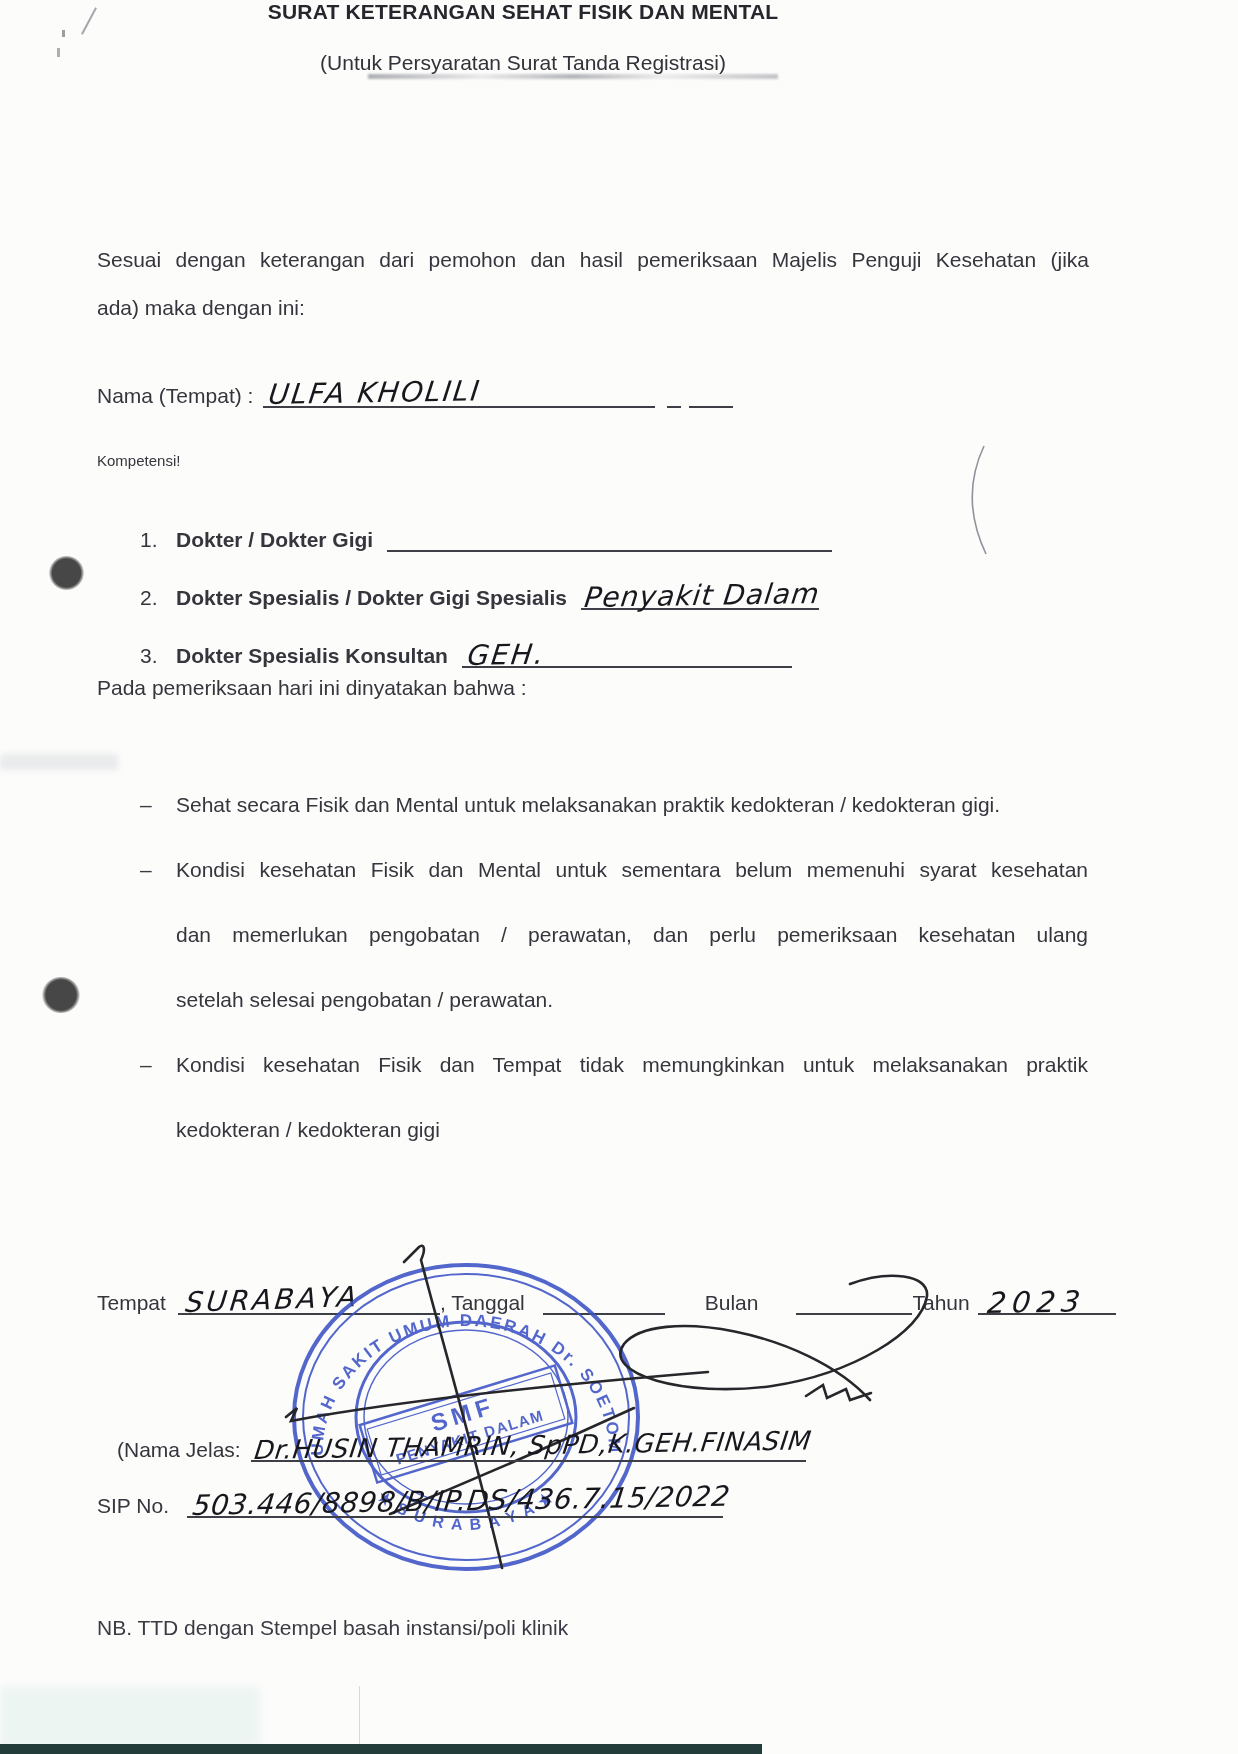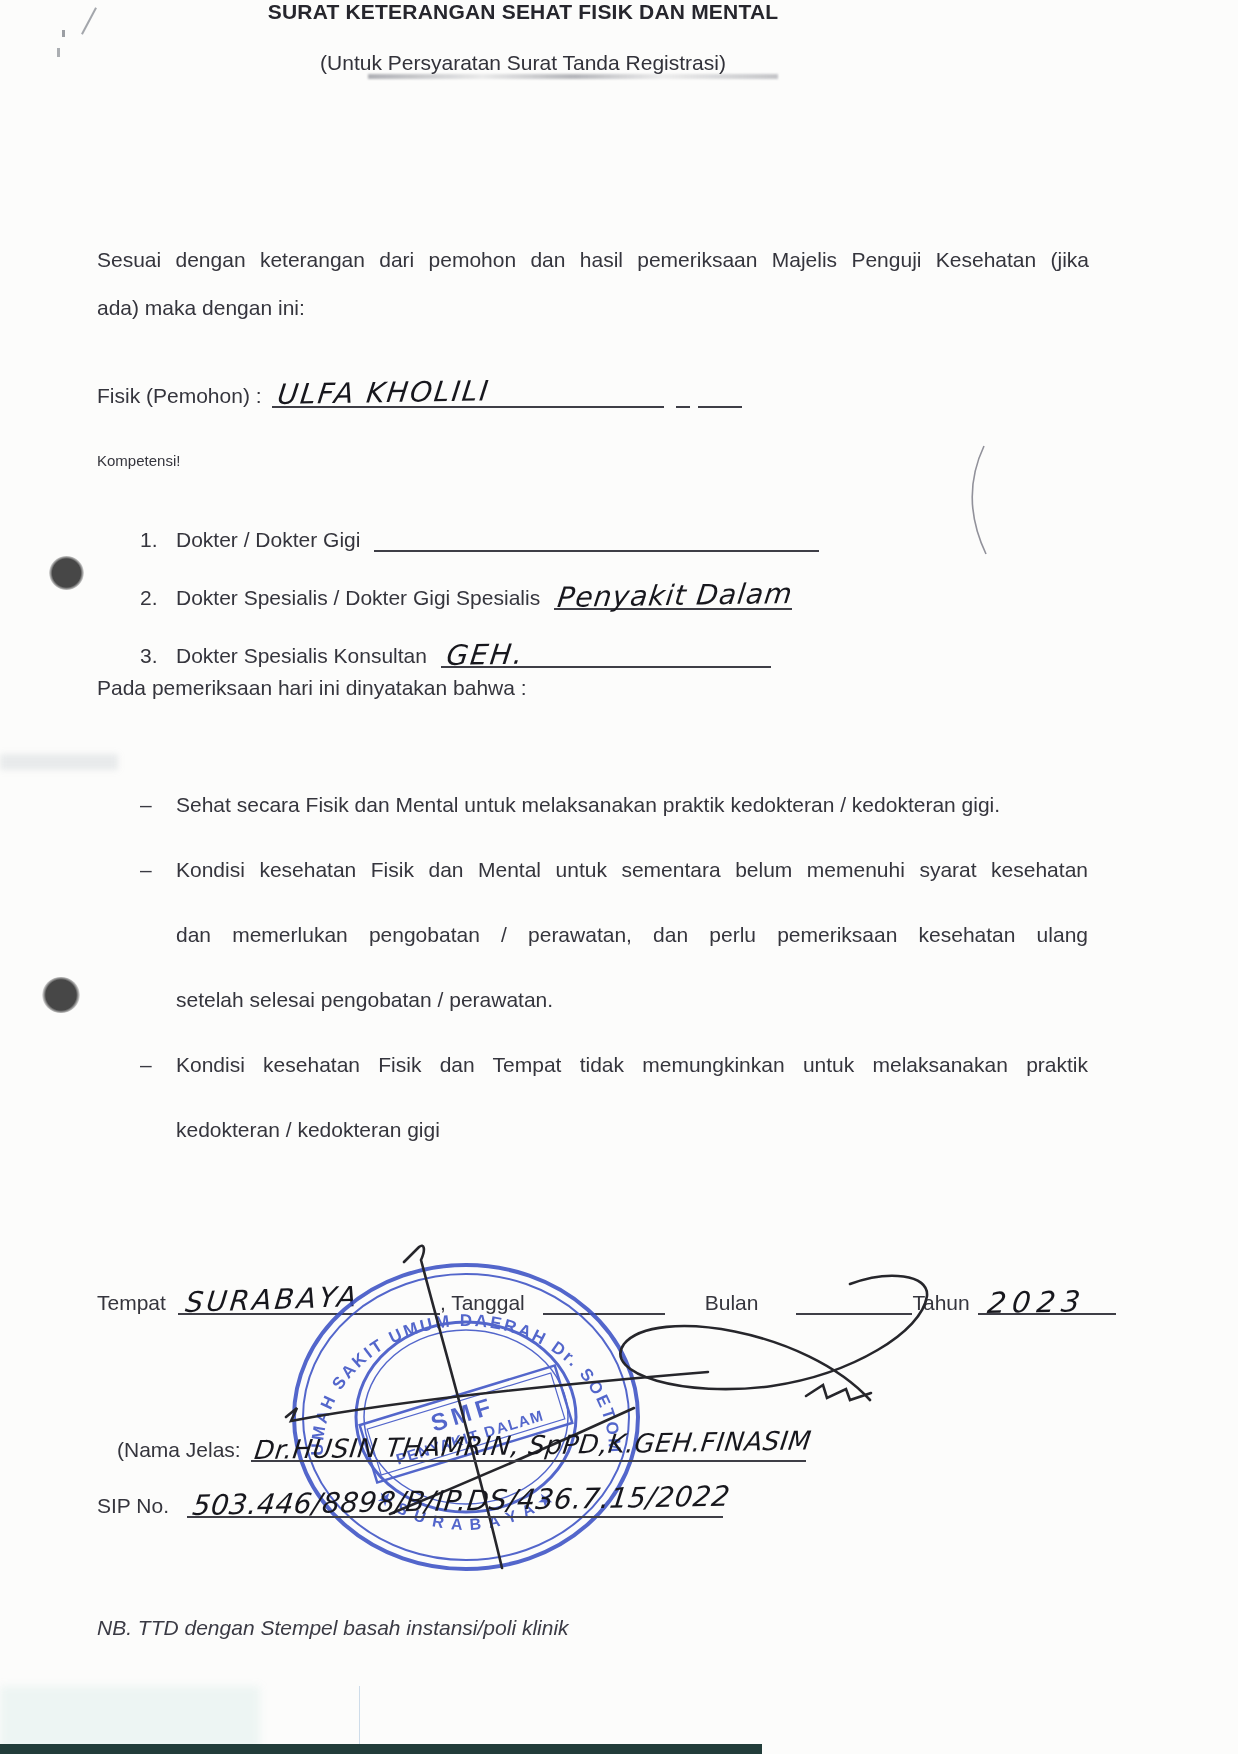--- a/index.html
+++ b/index.html
@@ -21,30 +21,30 @@
   .uline{border-bottom:2px solid #3e3e46;position:relative;}
   .hand{
     font-family:"DejaVu Sans",sans-serif;font-style:italic;color:#17171d;
     transform:skewX(-8deg) rotate(-1deg);transform-origin:left bottom;
     white-space:nowrap;line-height:1;
   }
   .k-label{left:97px;top:452px;font-size:15px;}
   .num-list{left:140px;top:514px;width:950px;}
   .num-item{display:flex;align-items:flex-end;height:38px;margin-bottom:20px;}
   .num{width:36px;font-size:21px;}
-  .ni-lbl{font-size:21px;white-space:nowrap;margin-right:14px;}
+  .ni-lbl{font-size:21px;white-space:nowrap;margin-right:14px;font-weight:bold;}
   .statement-head{left:97px;top:676px;font-size:21px;}
   .statements{left:140px;top:772px;width:950px;}
   .st-row{display:flex;}
   .dash{width:36px;font-size:21px;line-height:65px;color:#3a3a42;}
   .st-lines{width:912px;font-size:21px;line-height:65px;}
   .place-row{left:97px;top:1244px;width:1060px;align-items:flex-end;}
   .nj-row{left:97px;top:1420px;width:900px;margin-left:20px;}
   .sip-row{left:97px;top:1474px;width:900px;}
-  .footnote{left:97px;top:1616px;font-size:21px;font-style:italic;color:#3a3a44;}
+  .footnote{left:97px;top:1616px;font-size:21px;color:#3a3a44;}
   
   .punch{border-radius:50%;background:radial-gradient(circle,#474747 58%,rgba(71,71,71,0) 74%);}
   .hole1{left:49px;top:556px;width:35px;height:34px;}
   .hole2{left:42px;top:977px;width:38px;height:36px;}
   .smudge-top{left:368px;top:74px;width:410px;height:5px;
     background:linear-gradient(90deg,rgba(110,112,122,.55),rgba(110,112,122,.12) 28%,rgba(110,112,122,.5) 50%,rgba(110,112,122,.10) 72%,rgba(110,112,122,.4));
     filter:blur(1px);}
   .smudge-left{left:0;top:754px;width:118px;height:16px;background:rgba(130,140,155,.16);filter:blur(3px);}
   .pencil-a{left:88px;top:6px;width:2px;height:30px;background:rgba(90,95,105,.55);transform:rotate(28deg);}
   .pencil-b{left:62px;top:30px;width:3px;height:7px;background:rgba(90,95,105,.6);}
@@ -77,21 +77,21 @@
     <div class="doc-title">SURAT KETERANGAN SEHAT FISIK DAN MENTAL</div>
     <div class="doc-subtitle">(Untuk Persyaratan Surat Tanda Registrasi)</div>
   </div>
 
   <div class="abs intro body-txt">
     <div class="jline">Sesuai dengan keterangan dari pemohon dan hasil pemeriksaan Majelis Penguji Kesehatan (jika</div>
     <div>ada) maka dengan ini:</div>
   </div>
 
   <div class="abs row" style="left:97px;top:368px;width:700px;height:40px;">
-    <span class="lbl">Fisik (Pemohon) :</span>
+    <span class="lbl">Nama (Tempat) :</span>
     <span class="uline" style="flex:0 0 392px;margin-left:10px;height:40px;display:flex;align-items:flex-end;">
       <span class="hand" style="font-size:28px;letter-spacing:2px;padding-left:4px;position:relative;top:3px;">ULFA KHOLILI</span>
     </span>
     <span class="uline" style="flex:0 0 14px;margin-left:12px;height:40px;"></span>
     <span class="uline" style="flex:0 0 44px;margin-left:8px;height:40px;"></span>
   </div>
 
   <div class="abs k-label">Kompetensi!</div>
 
   <div class="abs num-list">

